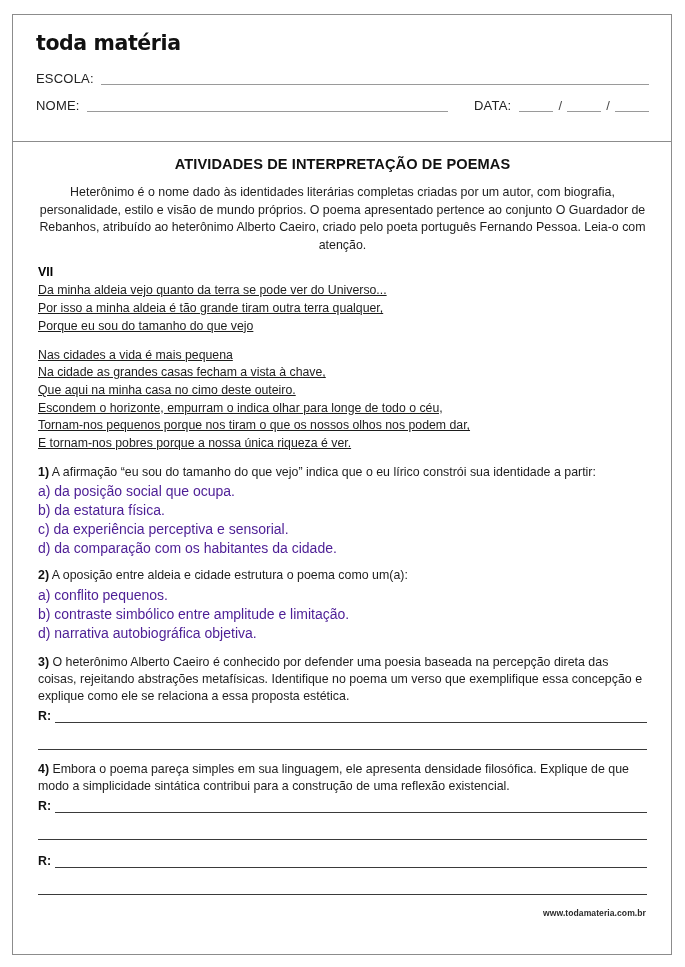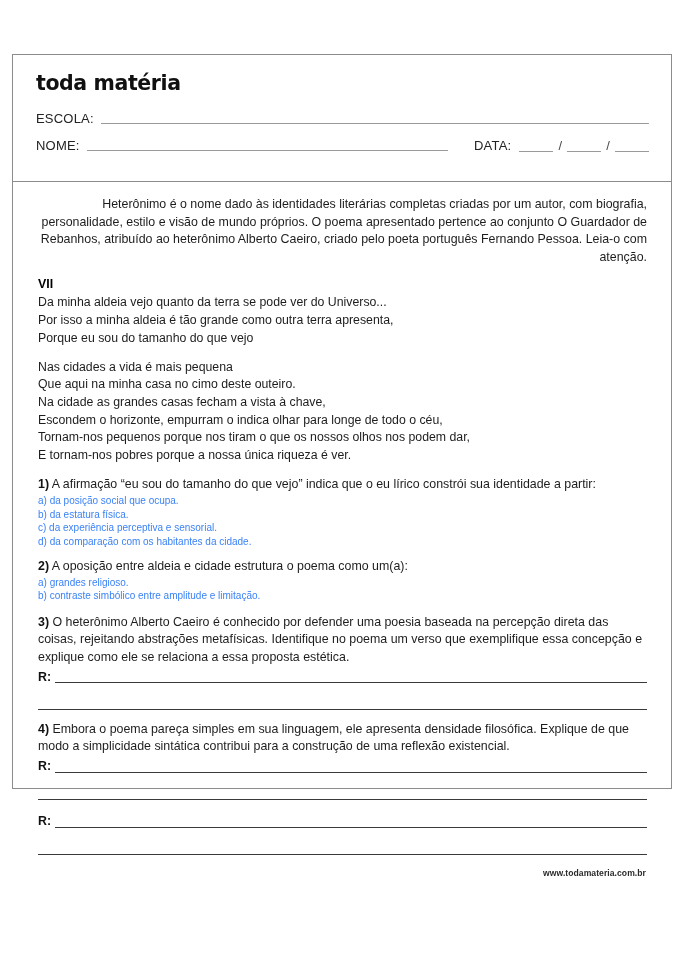--- a/index.html
+++ b/index.html
@@ -13,25 +13,24 @@
     font-family: "Liberation Sans", sans-serif;
     color: #1a1a1a;
     -webkit-font-smoothing: antialiased;
   }
 
   .page {
     position: absolute;
     left: 12px;
     top: 14px;
     width: 660px;
-    height: 735px;
+    height: 941px;
     border: 1px solid #8c8c8c;
     box-sizing: border-box;
     background: #fff;
-    margin-top: 40px;
   }
 
   
   .header {
     height: 127px;
     border-bottom: 1px solid #8c8c8c;
     box-sizing: border-box;
     padding: 18px 22px 0 23px;
     position: relative;
   }
@@ -39,21 +38,21 @@
     font-family: "DejaVu Sans", sans-serif;
     font-weight: bold;
     font-size: 20.5px;
     letter-spacing: -0.4px;
     color: #111;
     margin: 0 0 18px 0;
     line-height: 1;
   }
   .field-row {
     display: flex;
-    align-items: center;
+    align-items: flex-end;
     margin-bottom: 14px;
     font-size: 13px;
     letter-spacing: 0.2px;
     color: #232323;
   }
   .field-label {
     white-space: nowrap;
     padding-right: 7px;
     line-height: 1;
   }
@@ -92,54 +91,54 @@
     font-size: 14.6px;
     font-weight: bold;
     letter-spacing: 0.1px;
     margin: 0 0 12px 0;
     color: #111;
   }
   .intro {
     font-size: 12.4px;
     line-height: 1.42;
     margin: 0 0 11px 0;
-    text-align: right;
+    text-align: center;
     color: #1d1d1d;
   }
   .poem-num {
     font-size: 12.4px;
     font-weight: bold;
     margin: 0 0 3px 0;
     color: #000000;
   }
   .stanza {
     font-size: 12.3px;
     line-height: 1.44;
     margin: 0 0 11px 0;
     color: #1d1d1d;
   }
-  .stanza div { white-space: nowrap; }
+  .stanza div { white-space: nowrap; text-decoration: underline; }
 
   .question {
     margin-bottom: 9px;
   }
   .q-text {
     font-size: 12.4px;
     line-height: 1.4;
     color: #1d1d1d;
   }
   .q-num {
     font-weight: bold;
     color: #111;
   }
   .options {
     margin-top: 1px;
-    font-size: 10px;
+    font-size: 14px;
     line-height: 1.36;
-    color: #3b82f6;
+    color: #4c1d95;
   }
 
   .answer-block { margin-top: 2px; }
   .answer-first {
     display: flex;
     align-items: flex-end;
   }
   .answer-label {
     font-weight: bold;
     font-size: 12.4px;
@@ -192,55 +191,57 @@
         <span class="slash">/</span>
         <span class="date-slot"></span>
         <span class="slash">/</span>
         <span class="date-slot"></span>
       </span>
     </div>
   </div>
 
   <div class="content">
 
+    <div class="title">ATIVIDADES DE INTERPRETAÇÃO DE POEMAS</div>
 
     <p class="intro">Heterônimo é o nome dado às identidades literárias completas criadas por um autor, com biografia, personalidade, estilo e visão de mundo próprios. O poema apresentado pertence ao conjunto O Guardador de Rebanhos, atribuído ao heterônimo Alberto Caeiro, criado pelo poeta português Fernando Pessoa. Leia-o com atenção.</p>
 
     <div class="poem-num">VII</div>
 
     <div class="stanza">
       <div>Da minha aldeia vejo quanto da terra se pode ver do Universo...</div>
-      <div>Por isso a minha aldeia é tão grande como outra terra apresenta,</div>
+      <div>Por isso a minha aldeia é tão grande tiram outra terra qualquer,</div>
       <div>Porque eu sou do tamanho do que vejo</div>
     </div>
 
     <div class="stanza">
       <div>Nas cidades a vida é mais pequena</div>
+      <div>Na cidade as grandes casas fecham a vista à chave,</div>
       <div>Que aqui na minha casa no cimo deste outeiro.</div>
-      <div>Na cidade as grandes casas fecham a vista à chave,</div>
       <div>Escondem o horizonte, empurram o indica olhar para longe de todo o céu,</div>
       <div>Tornam-nos pequenos porque nos tiram o que os nossos olhos nos podem dar,</div>
       <div>E tornam-nos pobres porque a nossa única riqueza é ver.</div>
     </div>
 
     <div class="question">
       <div class="q-text"><span class="q-num">1)</span><span> A afirmação “eu sou do tamanho do que vejo” indica que o eu lírico constrói sua identidade a partir:</span></div>
       <div class="options">
         <div>a) da posição social que ocupa.</div>
         <div>b) da estatura física.</div>
         <div>c) da experiência perceptiva e sensorial.</div>
         <div>d) da comparação com os habitantes da cidade.</div>
       </div>
     </div>
 
     <div class="question">
       <div class="q-text"><span class="q-num">2)</span><span> A oposição entre aldeia e cidade estrutura o poema como um(a):</span></div>
       <div class="options">
-        <div>a) grandes religioso.</div>
+        <div>a) conflito pequenos.</div>
         <div>b) contraste simbólico entre amplitude e limitação.</div>
+        <div>d) narrativa autobiográfica objetiva.</div>
       </div>
     </div>
 
     <div class="question gap-q3">
       <div class="q-text"><span class="q-num">3)</span><span> O heterônimo Alberto Caeiro é conhecido por defender uma poesia baseada na percepção direta das coisas, rejeitando abstrações metafísicas. Identifique no poema um verso que exemplifique essa concepção e explique como ele se relaciona a essa proposta estética.</span></div>
       <div class="answer-block">
         <div class="answer-first">
           <span class="answer-label">R:</span>
           <span class="answer-line"></span>
         </div>

